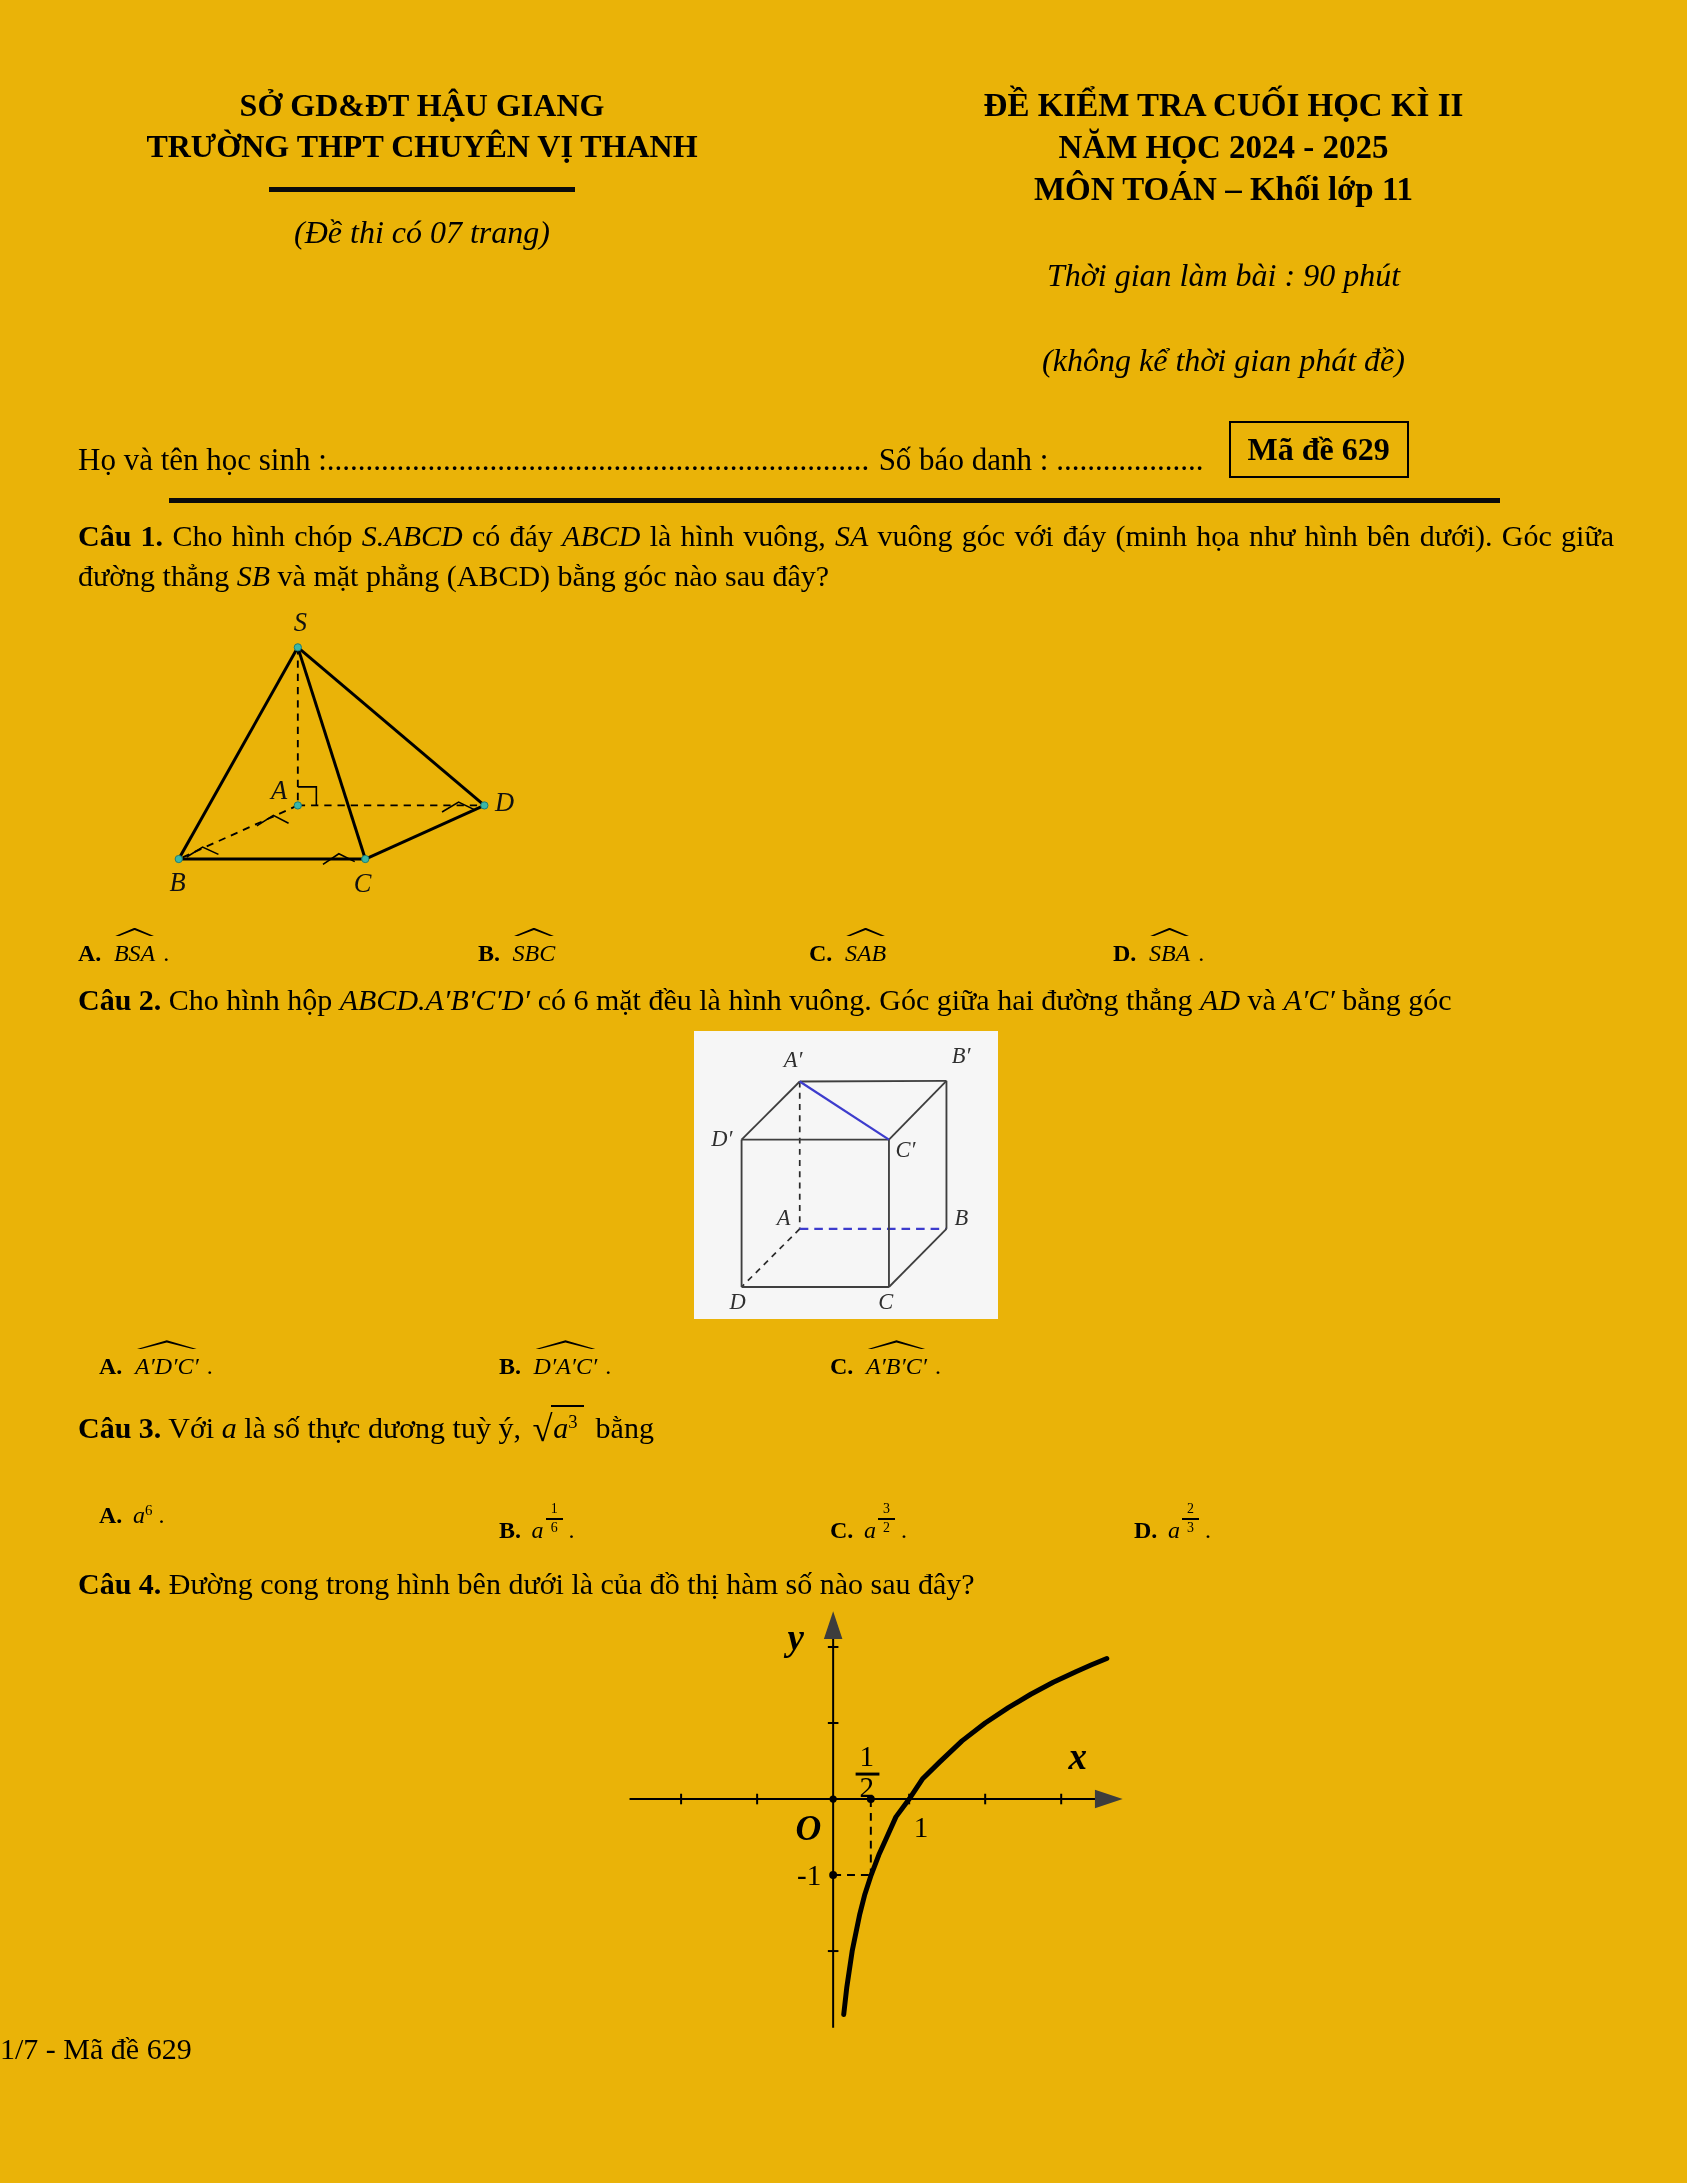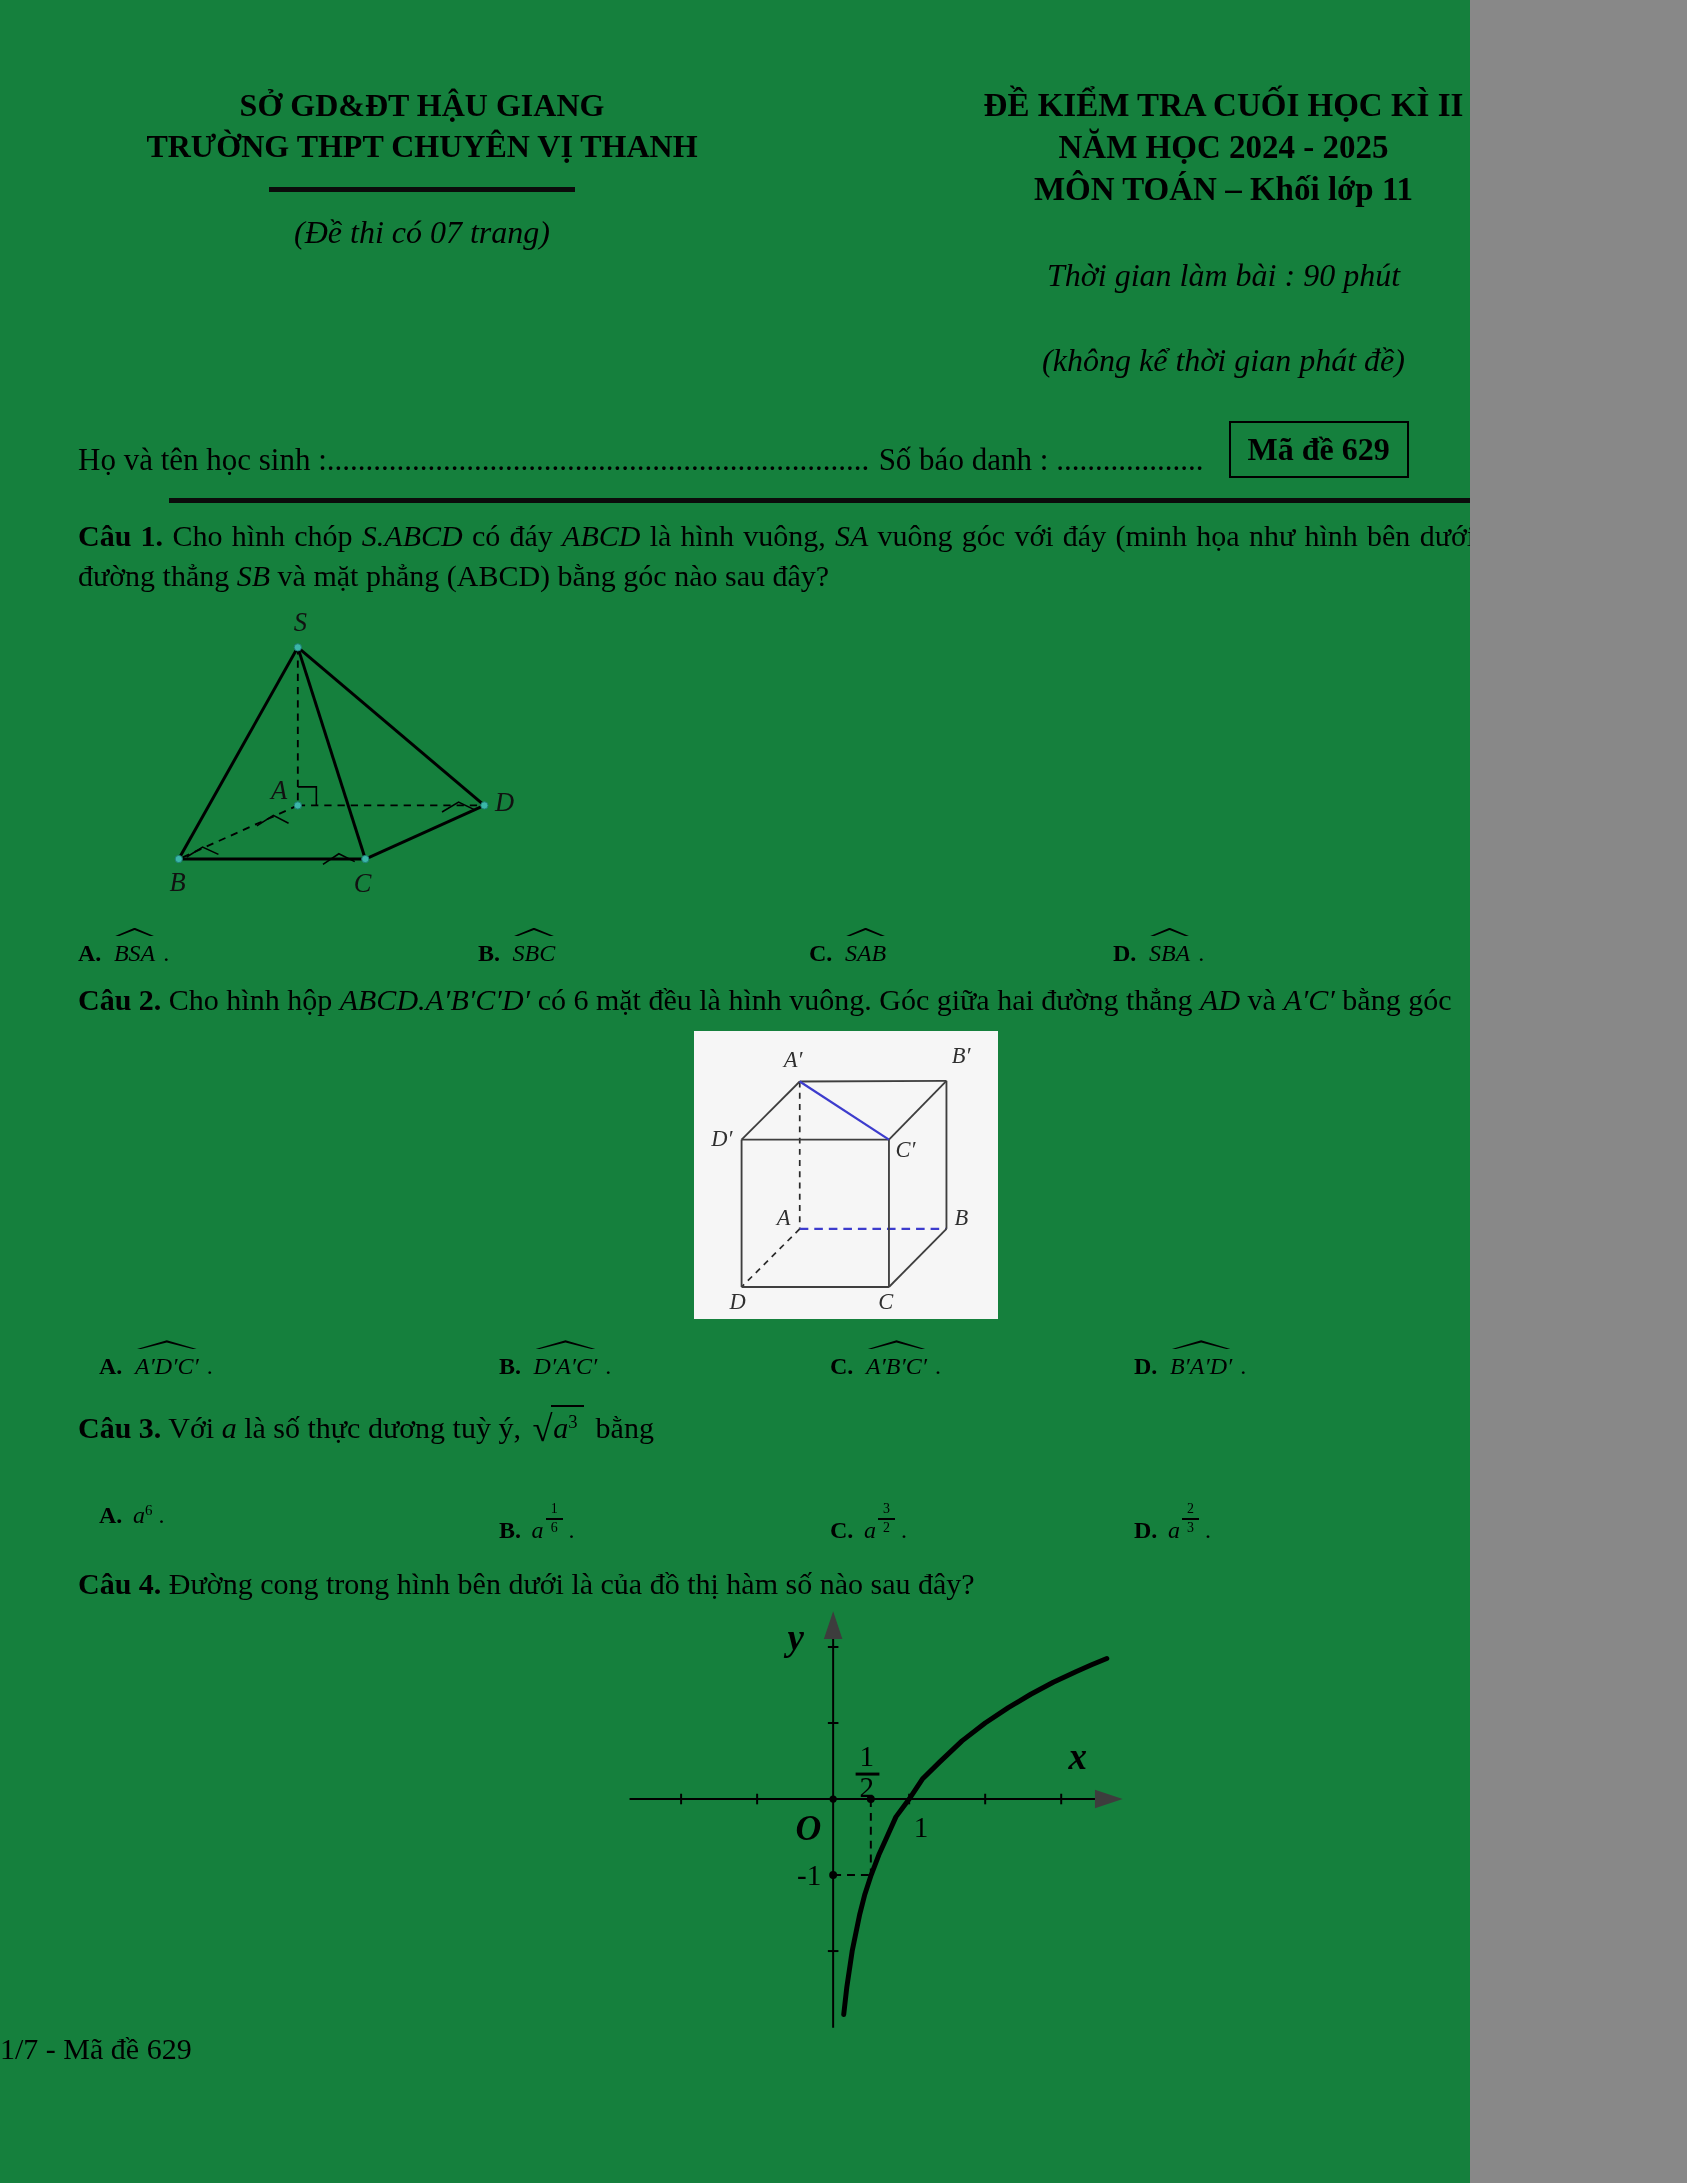--- a/index.html
+++ b/index.html
@@ -1,16 +1,16 @@
 <!DOCTYPE html>
 <html style="font-size:10.6px"><head>
 <meta charset="utf-8">
 <style>
   html,body{margin:0;padding:0;background:#888;}
-  .page{position:relative;width:1470px;height:2183px;background:#15803d;overflow:hidden;
+  .page{position:relative;width:1687px;height:2183px;background:#eab308;overflow:hidden;
         font-family:"Liberation Serif",serif;color:#000;}
   .content{position:absolute;left:78px;top:85px;width:1536px;}
 
   
   .hdr{display:flex;justify-content:space-between;align-items:flex-start;}
   .hdr-left{width:688px;text-align:center;}
   .org{font-weight:bold;font-size:32px;line-height:1.28;}
   .rule-short{width:306px;height:4.6px;background:#0b0b0b;margin:20px auto 22.5px auto;}
   .pages-note{font-style:italic;font-size:32px;}
   .hdr-right{width:781px;text-align:center;}
@@ -164,21 +164,20 @@
         <text x="394" y="293" font-size="34" font-style="italic" fill="#2f2f2f">B</text>
         <text x="66" y="420" font-size="34" font-style="italic" fill="#2f2f2f" text-anchor="middle">D</text>
         <text x="290" y="420" font-size="34" font-style="italic" fill="#2f2f2f" text-anchor="middle">C</text>
       </svg>
     </div>
 
     <div class="opts indent">
       <div class="opt"><span class="okey">A.</span><span class="widehat">A′D′C′</span><span> .</span></div>
       <div class="opt"><span class="okey">B.</span><span class="widehat">D′A′C′</span><span> .</span></div>
       <div class="opt"><span class="okey">C.</span><span class="widehat">A′B′C′</span><span> .</span></div>
-      <div class="opt"><span class="okey">D.</span><span class="widehat">B′A′D′</span><span> .</span></div>
     </div>
 
     
     <div class="para" style="margin-top:20px;">
       <span><span class="run-b">Câu 3.</span><span> Với </span><span class="run-mi">a</span><span> là số thực dương tuỳ ý, </span></span><span class="sqrt"><span class="sqrt-sym">√</span><span class="sqrt-rad"><span class="run-mi">a</span><sup class="exp">3</sup></span></span><span> bằng</span>
     </div>
 
     <div class="opts indent" style="padding-top:26.5px;">
       <div class="opt"><span class="okey">A.</span><span class="run-mi">a</span><sup class="exp">6</sup><span> .</span></div>
       <div class="opt"><span class="okey">B.</span><span class="run-mi">a</span><span class="supfrac"><span class="fnum">1</span><span class="fbar"></span><span class="fden">6</span></span><span> .</span></div>

